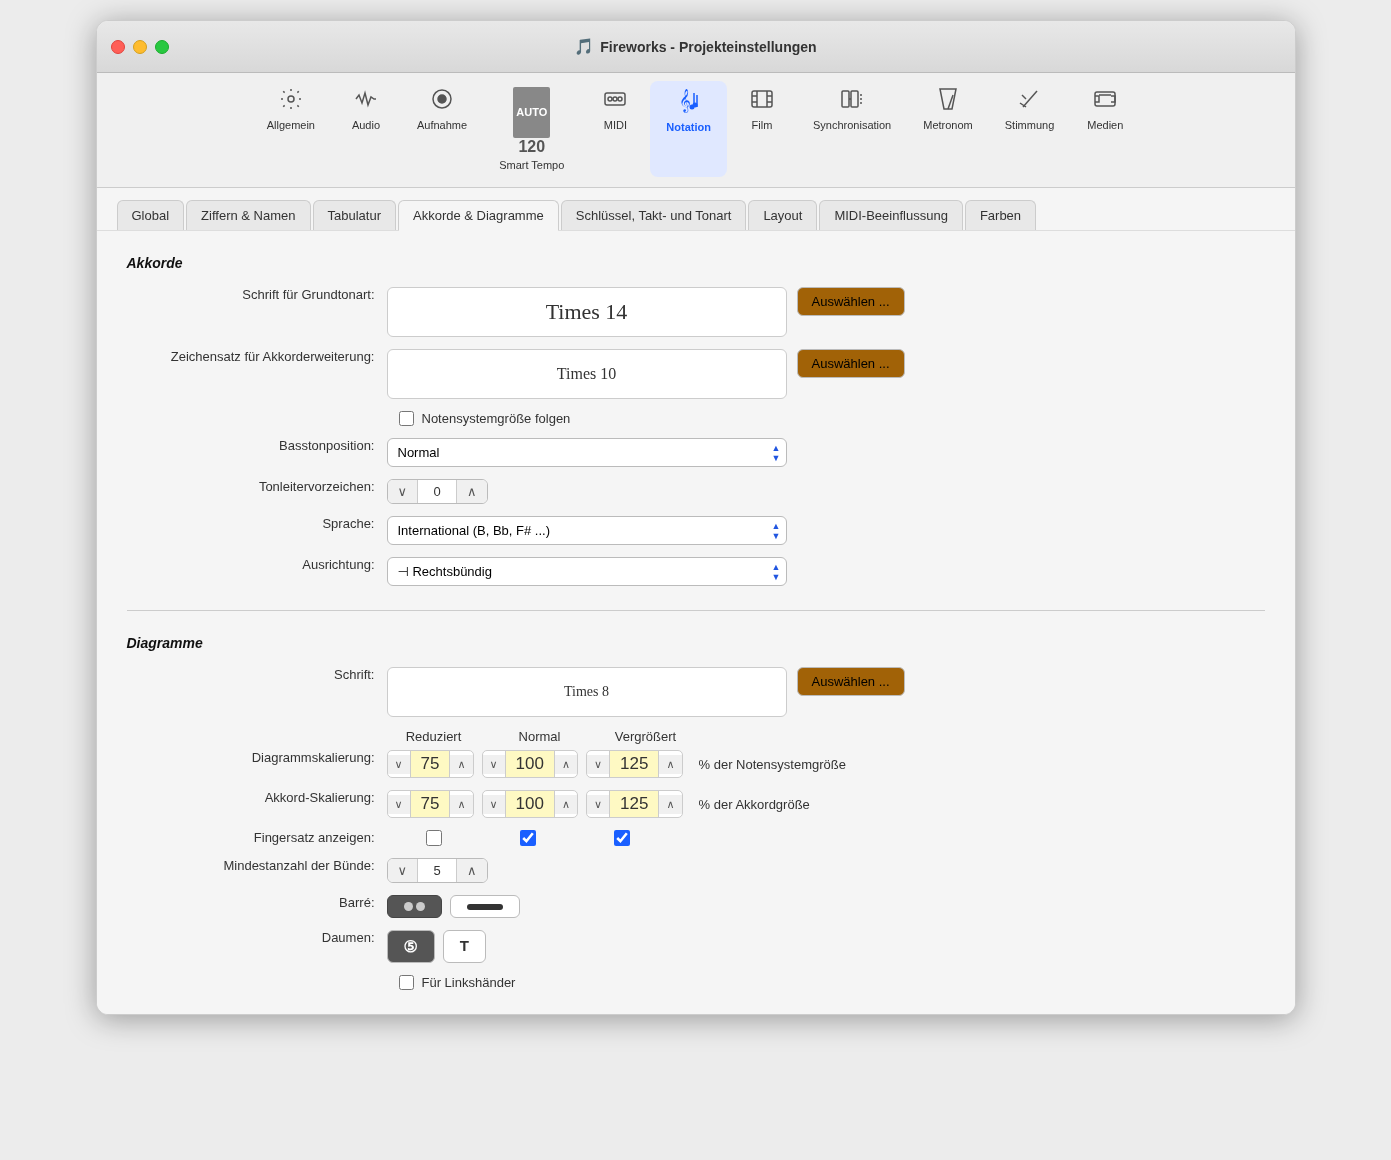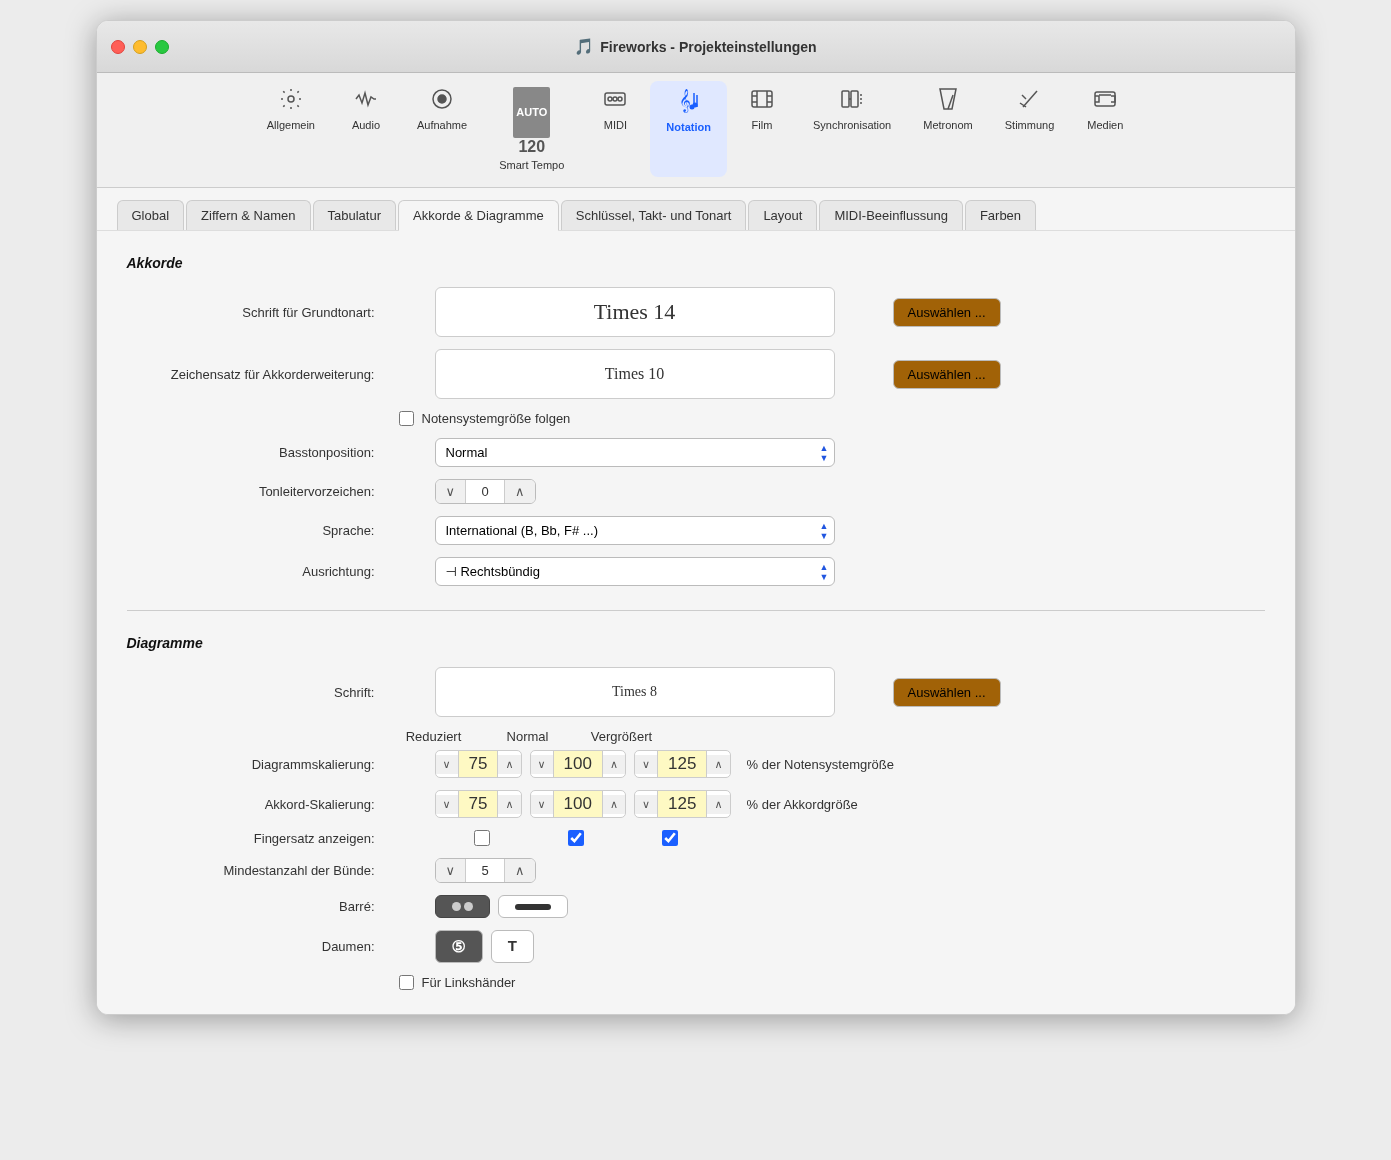--- a/index.html
+++ b/index.html
@@ -111,23 +111,22 @@
       margin-bottom: 16px;
       font-style: italic;
     }
     .section-divider {
       border: none;
       border-top: 1px solid #ccc;
       margin: 24px 0;
     }
     .form-row {
       display: flex;
-      align-items: center;
+      align-items: flex-start;
       margin-bottom: 12px;
-      gap: 48px;
     }
     .form-label {
       font-size: 13px;
       color: #333;
       text-align: right;
       min-width: 260px;
       padding-right: 12px;
     }
     .font-display-box {
       width: 400px;
@@ -538,21 +537,21 @@
     <div class="form-row">
       <span class="form-label">Schrift:</span>
       <div class="font-display-box">
         <span style="font-family: Times New Roman, serif; font-size: 14px;">Times 8</span>
       </div>
       <button class="auswählen-btn">Auswählen ...</button>
     </div>
 
     <div style="display:flex; align-items:center; margin-bottom:6px;">
       <div style="min-width:260px;"></div>
-      <div style="display:flex; gap:0; align-items:center;">
+      <div style="display:flex; gap:12px; align-items:center;">
         <div style="width:94px; text-align:center; font-size:13px; color:#333;">Reduziert</div>
         <div style="width:94px; text-align:center; font-size:13px; color:#333;">Normal</div>
         <div style="width:94px; text-align:center; font-size:13px; color:#333;">Vergrößert</div>
       </div>
     </div>
 
     <div class="form-row">
       <span class="form-label">Diagrammskalierung:</span>
       <div style="display:flex; align-items:center; gap:8px;">
         <div class="small-stepper">

